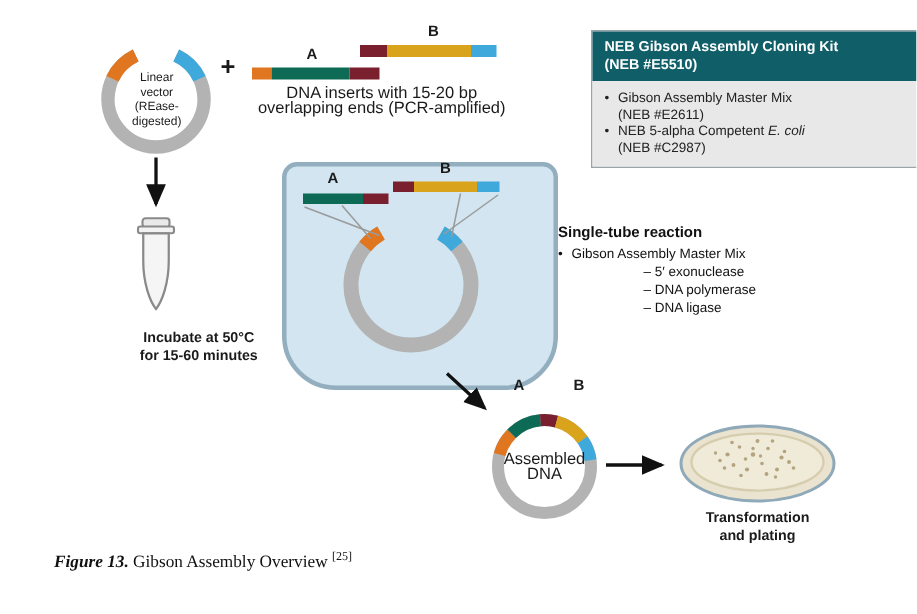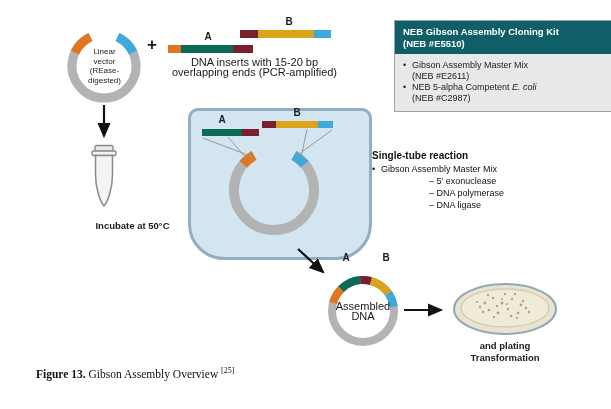--- a/index.html
+++ b/index.html
@@ -23,21 +23,21 @@
   .kitbox .row{display:flex;}
   .kitbox .blt{width:9px;flex:none;}
   .kitbox .ind{padding-left:9px;}
   .stube{width:160px;font-size:9px;line-height:12px;color:#111;}
   .stube .ttl{font-weight:bold;font-size:10px;margin-bottom:1px;}
   .stube .row{display:flex;}
   .stube .blt{width:9px;flex:none;}
   .stube .sub{padding-left:9px;margin-left:48px;}
   .container-vessel{background:#d2e5f0;border:3px solid #93aebe;border-radius:10px 10px 36px 36px;}
   .caption{font-family:"Liberation Serif",serif;font-size:11.5px;color:#111;}
-  .caption .fig{font-weight:bold;}
+  .caption .fig{font-weight:bold;font-style:italic;}
   .caption sup{font-size:8px;}
   svg{display:block;}
 </style>
 </head>
 <body>
 
 <div id="canvas">
 
   <div class="abs" style="left:62px;top:20px;width:85px;height:85px;">
     <svg width="85" height="85">
@@ -96,20 +96,21 @@
   <div class="abs" style="left:86px;top:144px;">
     <svg width="36" height="68">
       <rect x="9" y="1.5" width="18" height="6" rx="2" fill="#e9e9e9" stroke="#8a8a8a" stroke-width="1.4"></rect>
       <rect x="6" y="7" width="24" height="4.5" rx="1.5" fill="#f3f3f3" stroke="#8a8a8a" stroke-width="1.4"></rect>
       <path d="M9.5,11.5 L9.5,30 C9.5,45 14,57 18,62 C22,57 26.5,45 26.5,30 L26.5,11.5 Z" fill="#f5f5f5" stroke="#8a8a8a" stroke-width="1.5"></path>
     </svg>
   </div>
 
   <div class="abs bold95" style="left:60px;top:220px;width:145px;">
     <div>Incubate at 50°C</div>
+    <div>for 15-60 minutes</div>
   </div>
 
   <div class="abs container-vessel" style="left:188px;top:108px;width:178px;height:146px;"></div>
 
   <div class="abs lbl" style="left:215px;top:114px;width:14px;">A</div>
   <div class="abs bar" style="left:202px;top:129px;height:7px;">
     <span class="seg seg-green" style="width:40px;"></span>
     <span class="seg seg-darkred" style="width:17px;"></span>
   </div>
 
@@ -183,22 +184,22 @@
           <circle cx="42" cy="35" r="1.2"></circle>
           <circle cx="77" cy="30" r="1.2"></circle>
         <circle cx="25" cy="20" r="1.1"></circle>
           <circle cx="55" cy="22" r="1.1"></circle>
           <circle cx="65" cy="36" r="1.1"></circle>
       </g>
     </svg>
   </div>
 
   <div class="abs bold95" style="left:446px;top:340px;width:118px;">
+    <div>Transformation</div>
     <div>and plating</div>
-    <div>Transformation</div>
   </div>
 
   <div class="abs caption" style="left:36px;top:366px;">
     <span class="fig">Figure 13.</span><span> Gibson Assembly Overview </span><sup>[25]</sup>
   </div>
 
   <svg class="abs" style="left:0;top:0;pointer-events:none;" width="611" height="409">
     <defs>
       <marker id="ah" markerWidth="9" markerHeight="8" refX="6" refY="3" orient="auto">
         <path d="M0,0 L7,3 L0,6 Z" fill="#111"></path>

